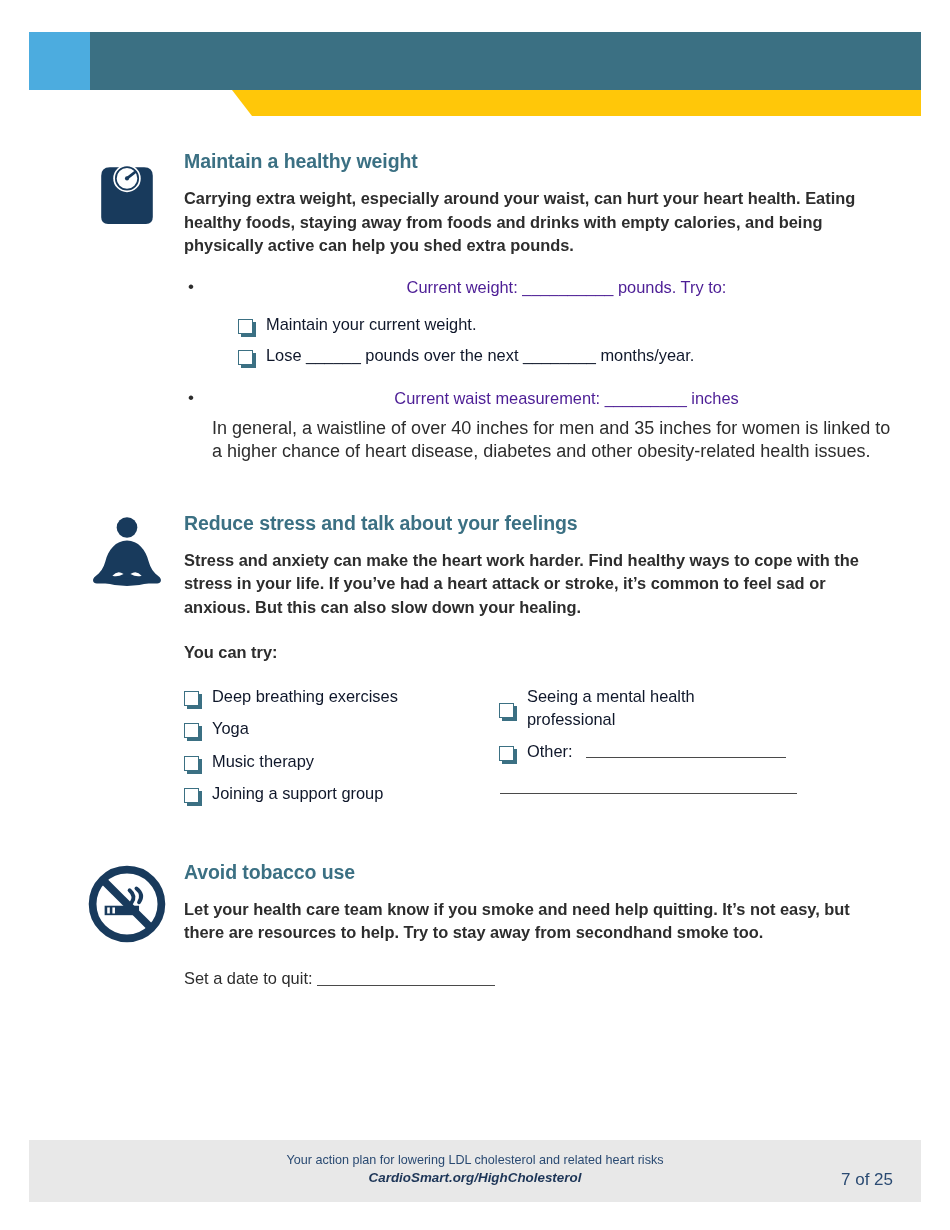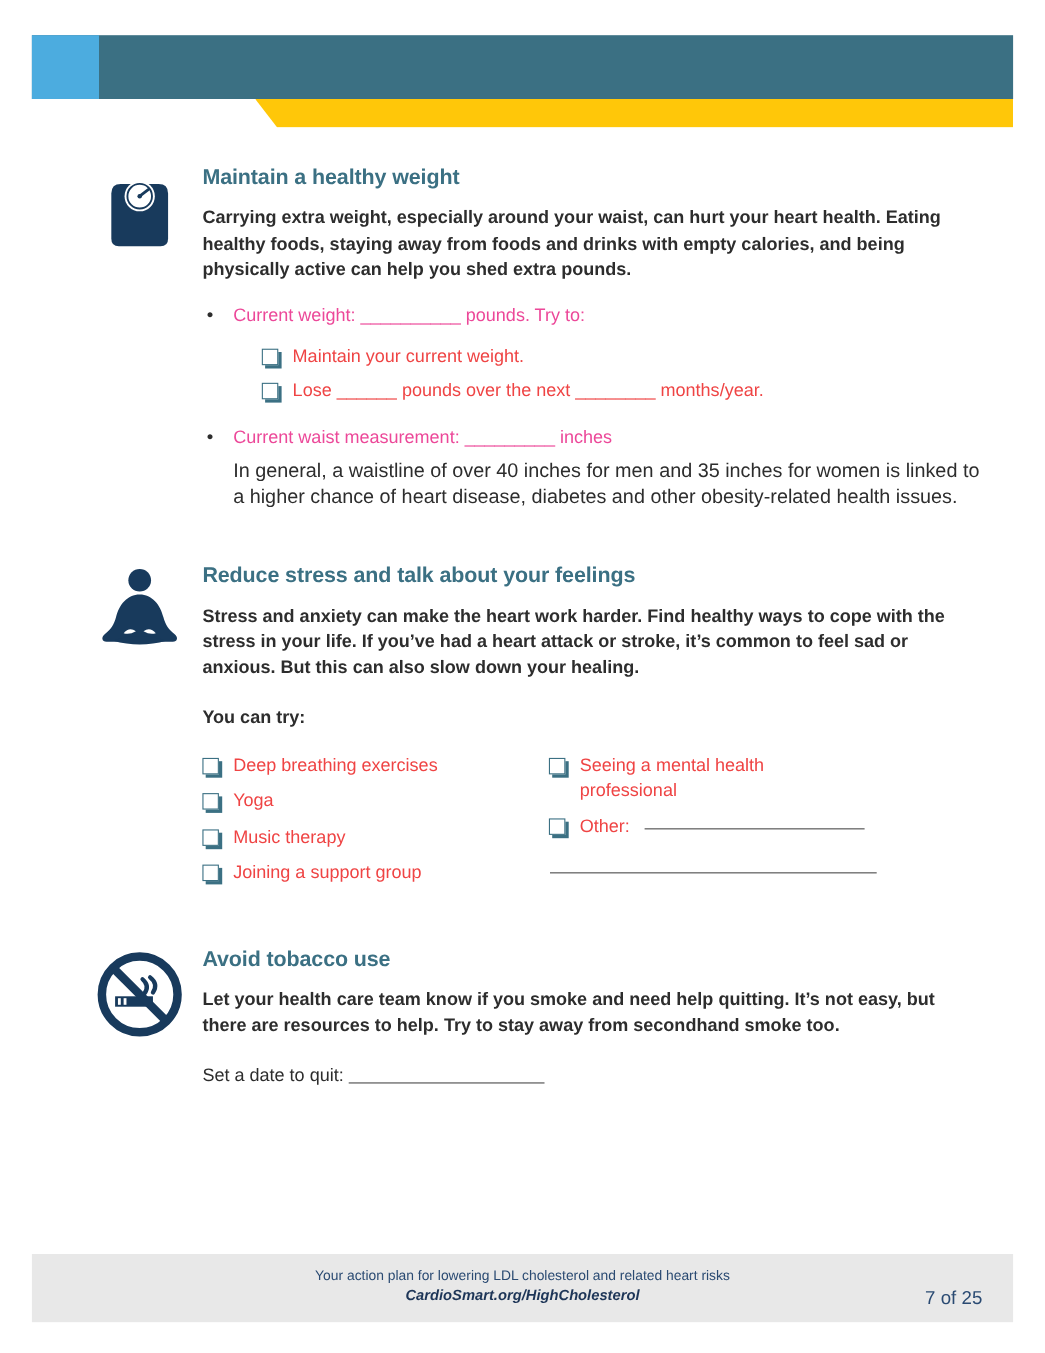--- a/index.html
+++ b/index.html
@@ -99,22 +99,23 @@
   ul.bullets {
     list-style: none;
     margin: 18px 0 0 0;
     padding: 0;
   }
   ul.bullets > li {
     position: relative;
     padding-left: 28px;
     font-size: 16.4px;
     line-height: 23.5px;
-    color: #ec4899;
+    color: #4c1d95;
     margin-bottom: 6px;
+    text-align: center;
   }
   ul.bullets > li::before {
     content: "\2022";
     position: absolute;
     left: 4px;
     top: -1px;
     font-size: 17px;
     color: #2d2d2d;
   }
 
@@ -134,25 +135,25 @@
     border: 1.8px solid #3b7083;
     background: #ffffff;
     box-shadow: 3px 3px 0 0 #3b7083;
     vertical-align: -1px;
     flex: 0 0 auto;
     margin-top: 4px;
   }
 
   .check-row {
     display: flex;
-    align-items: flex-start;
+    align-items: center;
     gap: 13px;
     font-size: 16.4px;
     line-height: 23.5px;
-    color: #ef4444;
+    color: #0f172a;
     margin-bottom: 9px;
   }
 
   .indent-checks {
     margin: 14px 0 0 54px;
   }
   .indent-checks .check-row { margin-bottom: 7px; }
 
   
   .two-col {

